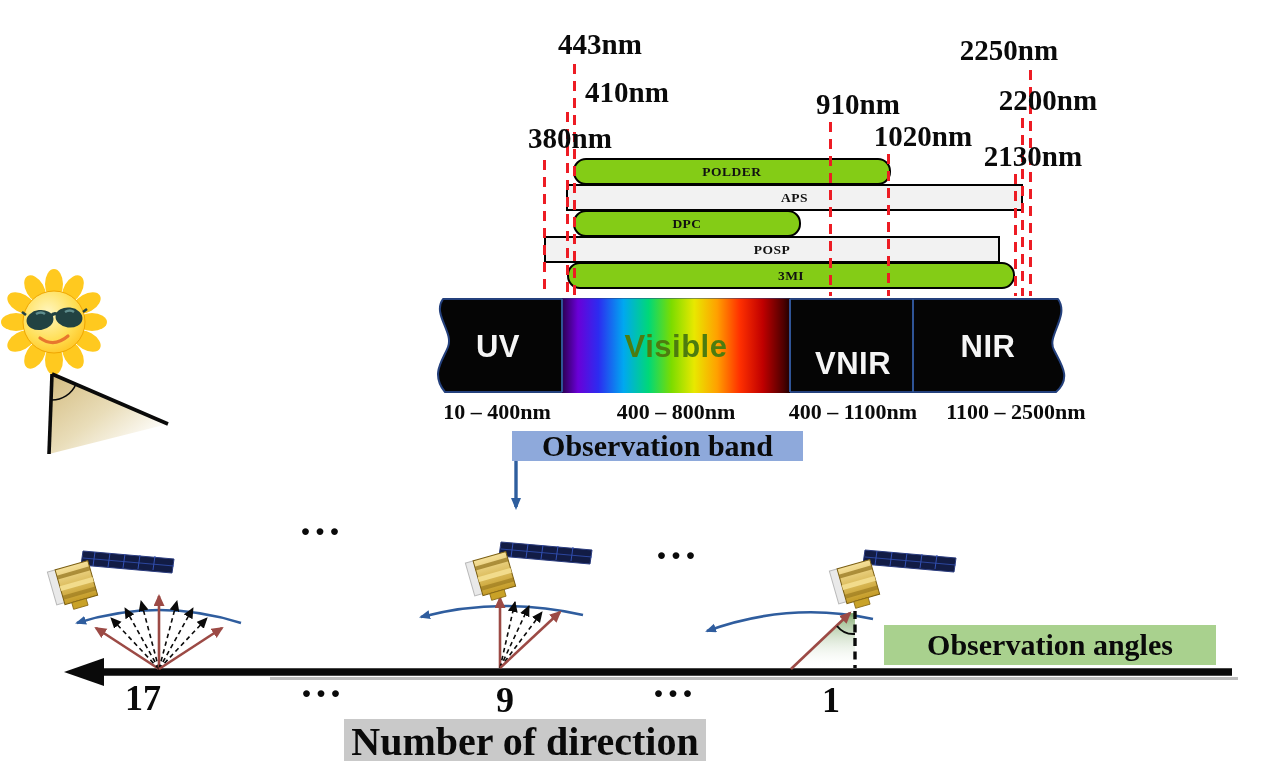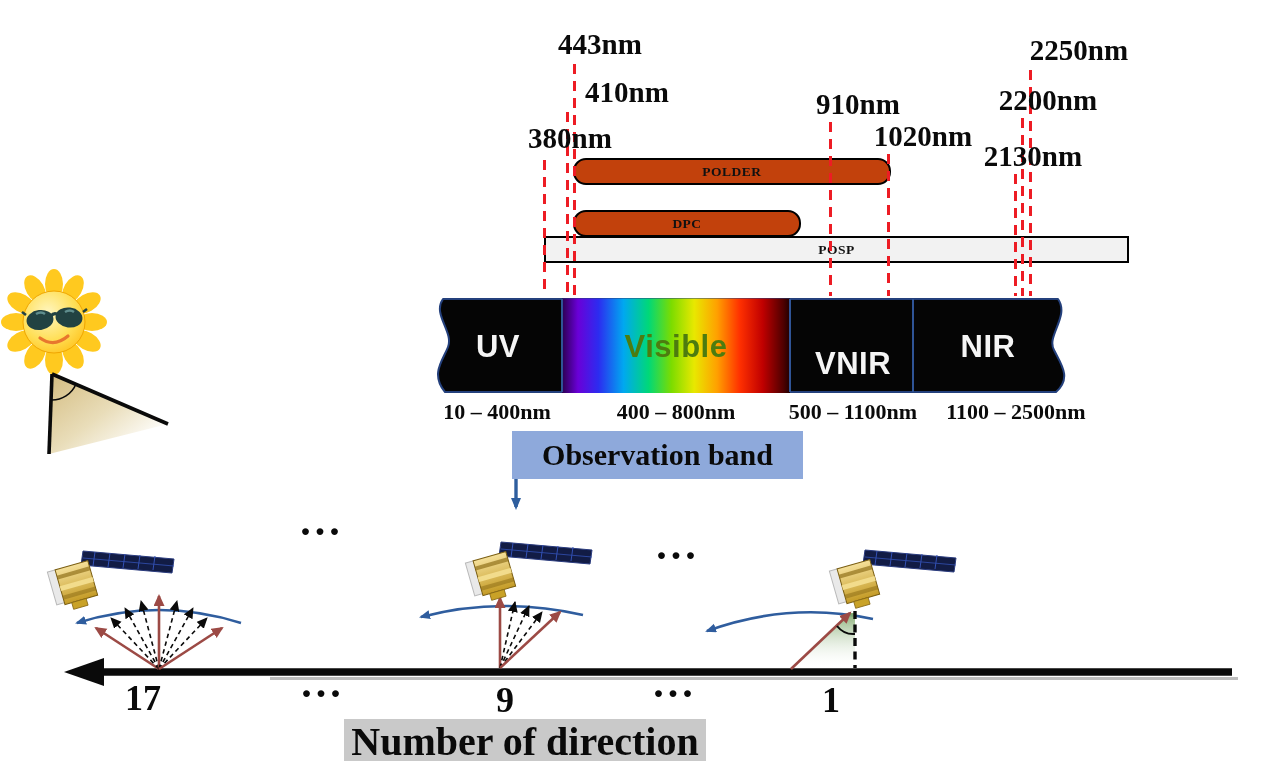--- a/index.html
+++ b/index.html
@@ -7,21 +7,21 @@
           font-family:"Liberation Serif",serif;margin-top:12px;}
   svg{display:block;}
   
   .wl{position:absolute;transform:translateX(-50%);font-weight:700;font-size:29px;
       color:#0a0a0a;white-space:nowrap;z-index:6;line-height:1;}
   .dash{position:absolute;width:2.5px;z-index:5;
       background:repeating-linear-gradient(180deg,#ED1C24 0 10px,rgba(0,0,0,0) 10px 17px);}
   .ibar{position:absolute;height:27px;border:2px solid #000;box-sizing:border-box;z-index:4;
       display:flex;align-items:center;justify-content:center;
       font-weight:700;font-size:13.5px;color:#111;letter-spacing:.5px;}
-  .ibar.dark{background:#c2410c;border-radius:13px;}
+  .ibar.dark{background:#84cc16;border-radius:13px;}
   .ibar.light{background:#F2F2F2;}
   .band-label{position:absolute;transform:translate(-50%,-50%);z-index:3;
       font-family:"Liberation Sans",sans-serif;font-weight:700;font-size:31px;
       color:#F5F5F5;letter-spacing:.5px;white-space:nowrap;}
   .band-label.darktext{color:#4d7c0f;}
   .range-label{position:absolute;transform:translateX(-50%);z-index:3;
       font-weight:700;font-size:22px;color:#0a0a0a;white-space:nowrap;line-height:1;}
   .tag{position:absolute;display:flex;align-items:center;justify-content:center;z-index:6;
       font-weight:700;font-size:29px;color:#0a0a0a;white-space:nowrap;}
   .num{position:absolute;transform:translateX(-50%);z-index:6;font-weight:700;font-size:36px;
@@ -34,41 +34,47 @@
 </head>
 <body>
 
 <div id="canvas">
 
   <div class="wl" style="left:600px;top:18px">443nm</div>
   <div class="wl" style="left:627px;top:66px">410nm</div>
   <div class="wl" style="left:570px;top:112px">380nm</div>
   <div class="wl" style="left:858px;top:78px">910nm</div>
   <div class="wl" style="left:923px;top:110px">1020nm</div>
-  <div class="wl" style="left:1079px;top:24px">2250nm</div>
+  <div class="wl" style="left:1009px;top:24px">2250nm</div>
   <div class="wl" style="left:1048px;top:74px">2200nm</div>
   <div class="wl" style="left:1033px;top:130px">2130nm</div>
 
   <div class="dash" style="left:543px;top:148px;height:136px"></div>
   <div class="dash" style="left:566px;top:100px;height:184px"></div>
   <div class="dash" style="left:573px;top:52px;height:232px"></div>
   <div class="dash" style="left:829px;top:110px;height:174px"></div>
   <div class="dash" style="left:887px;top:142px;height:142px"></div>
   <div class="dash" style="left:1014px;top:162px;height:122px"></div>
   <div class="dash" style="left:1021px;top:106px;height:178px"></div>
   <div class="dash" style="left:1029px;top:58px;height:226px"></div>
 
   <div class="ibar dark" style="left:573px;top:146px;width:318px">
     <span>POLDER</span>
     </div>
+  <div class="ibar light" style="left:566px;top:172px;width:457px">
+    <span>APS</span>
+    </div>
   <div class="ibar dark" style="left:573px;top:198px;width:228px">
     <span>DPC</span>
     </div>
-  <div class="ibar light" style="left:544px;top:224px;width:585px">
+  <div class="ibar light" style="left:544px;top:224px;width:456px">
     <span>POSP</span>
+    </div>
+  <div class="ibar dark" style="left:567px;top:250px;width:448px">
+    <span>3MI</span>
     </div>
 
   <svg id="spectrum-svg" width="648" height="106" viewBox="0 0 648 106">
     <defs>
       <linearGradient id="visGrad" x1="0" y1="0" x2="1" y2="0">
         <stop offset="0" stop-color="#2B0050"></stop>
         <stop offset=".07" stop-color="#6A00D8"></stop>
         <stop offset=".16" stop-color="#2C2CF0"></stop>
         <stop offset=".27" stop-color="#00A8F0"></stop>
         <stop offset=".38" stop-color="#00D878"></stop>
@@ -89,24 +95,25 @@
     <line x1="489" y1="7" x2="489" y2="100" stroke="#2F5496" stroke-width="2"></line>
   </svg>
 
   <div class="band-label" style="left:498px;top:335px">UV</div>
   <div class="band-label darktext" style="left:676px;top:335px">Visible</div>
   <div class="band-label" style="left:853px;top:352px">VNIR</div>
   <div class="band-label" style="left:988px;top:335px">NIR</div>
 
   <div class="range-label" style="left:497px;top:389px">10 – 400nm</div>
   <div class="range-label" style="left:676px;top:389px">400 – 800nm</div>
-  <div class="range-label" style="left:853px;top:389px">500 – 1100nm</div>
+  <div class="range-label" style="left:853px;top:389px">400 – 1100nm</div>
   <div class="range-label" style="left:1016px;top:389px">1100 – 2500nm</div>
 
-  <div class="tag" style="left:512px;top:419px;width:291px;height:48px;background:#8EA9DB;font-size:30px">Observation band</div>
+  <div class="tag" style="left:512px;top:419px;width:291px;height:30px;background:#8EA9DB;font-size:30px">Observation band</div>
+  <div class="tag" style="left:884px;top:613px;width:332px;height:40px;background:#A9D18E;font-size:30px">Observation angles</div>
   <div class="tag" style="left:344px;top:707px;width:362px;height:45px;background:#C9C9C9;font-size:40px">Number of direction</div>
 
   <div class="num" style="left:143px;top:668px">17</div>
   <div class="num" style="left:505px;top:670px">9</div>
   <div class="num" style="left:831px;top:670px">1</div>
   <div class="dots" style="left:322px;top:488px">...</div>
   <div class="dots" style="left:678px;top:512px">...</div>
   <div class="dots" style="left:323px;top:650px">...</div>
   <div class="dots" style="left:675px;top:650px">...</div>
 

